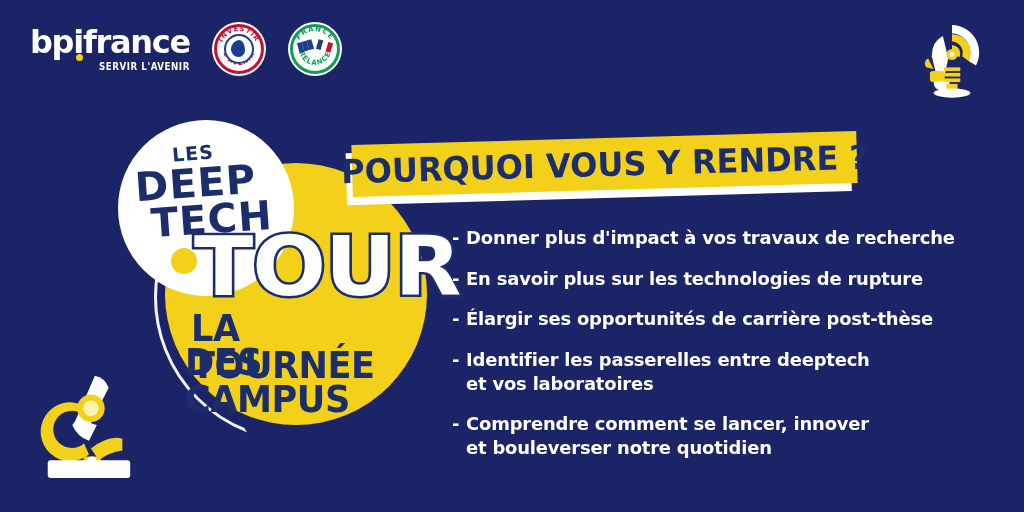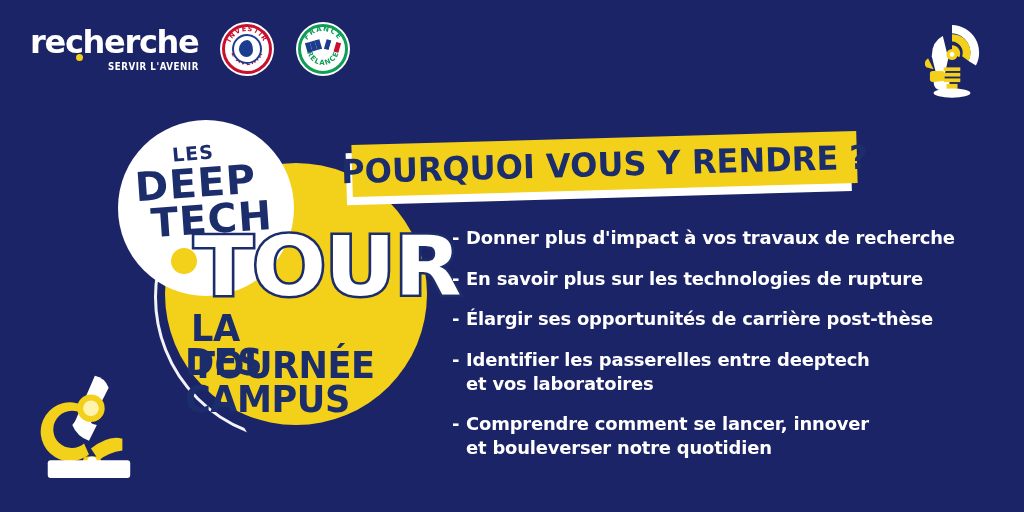--- a/index.html
+++ b/index.html
@@ -331,21 +331,21 @@
   .bullet-lines { display: flex; flex-direction: column; }
 </style>
 </head>
 <body>
 
 <div class="poster">
 
   <div class="header-logos">
 
     <div class="bpi-logo">
-      <span class="bpi-word">recherche</span>
+      <span class="bpi-word">bpifrance</span>
       <span class="bpi-dot"></span>
       <span class="bpi-tag">SERVIR L'AVENIR</span>
     </div>
 
     <div class="gov-badge badge-investir">
       <span class="ring"></span>
       <span class="badge-arc-text">
         <svg viewBox="0 0 54 54">
           <defs>
             <path id="arcTopA" d="M 9,27 A 18,18 0 0 1 45,27"></path>

